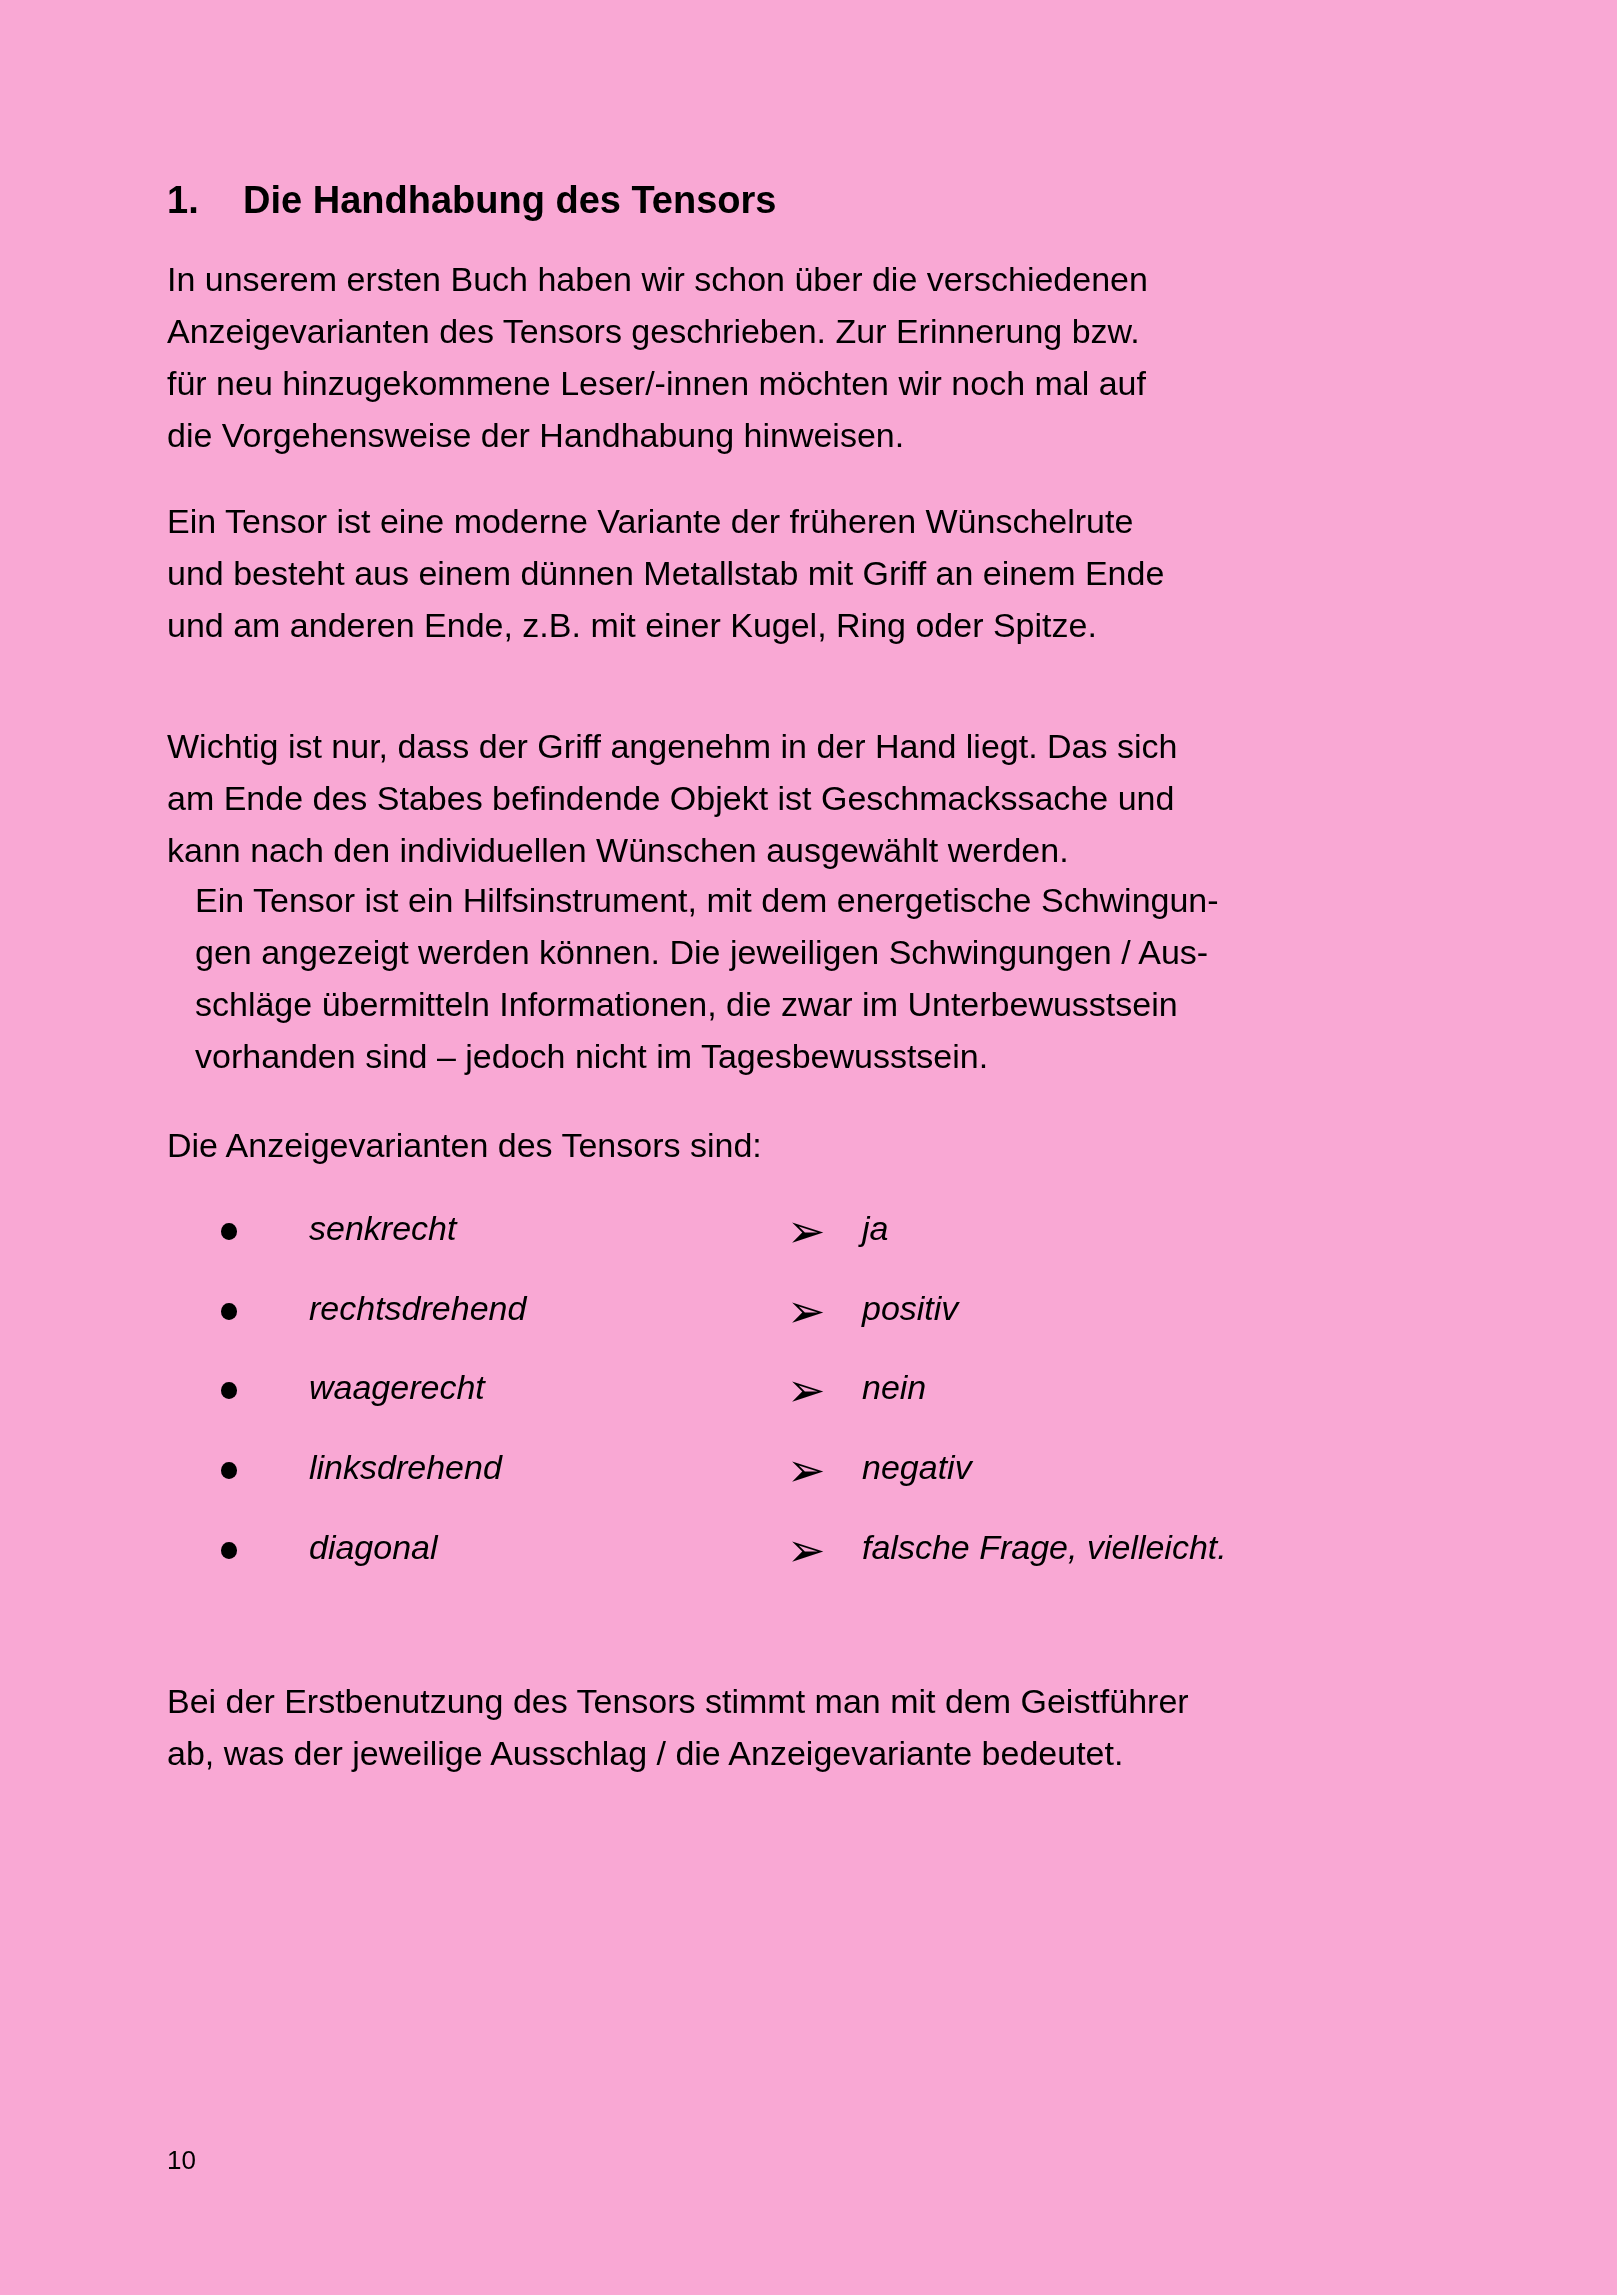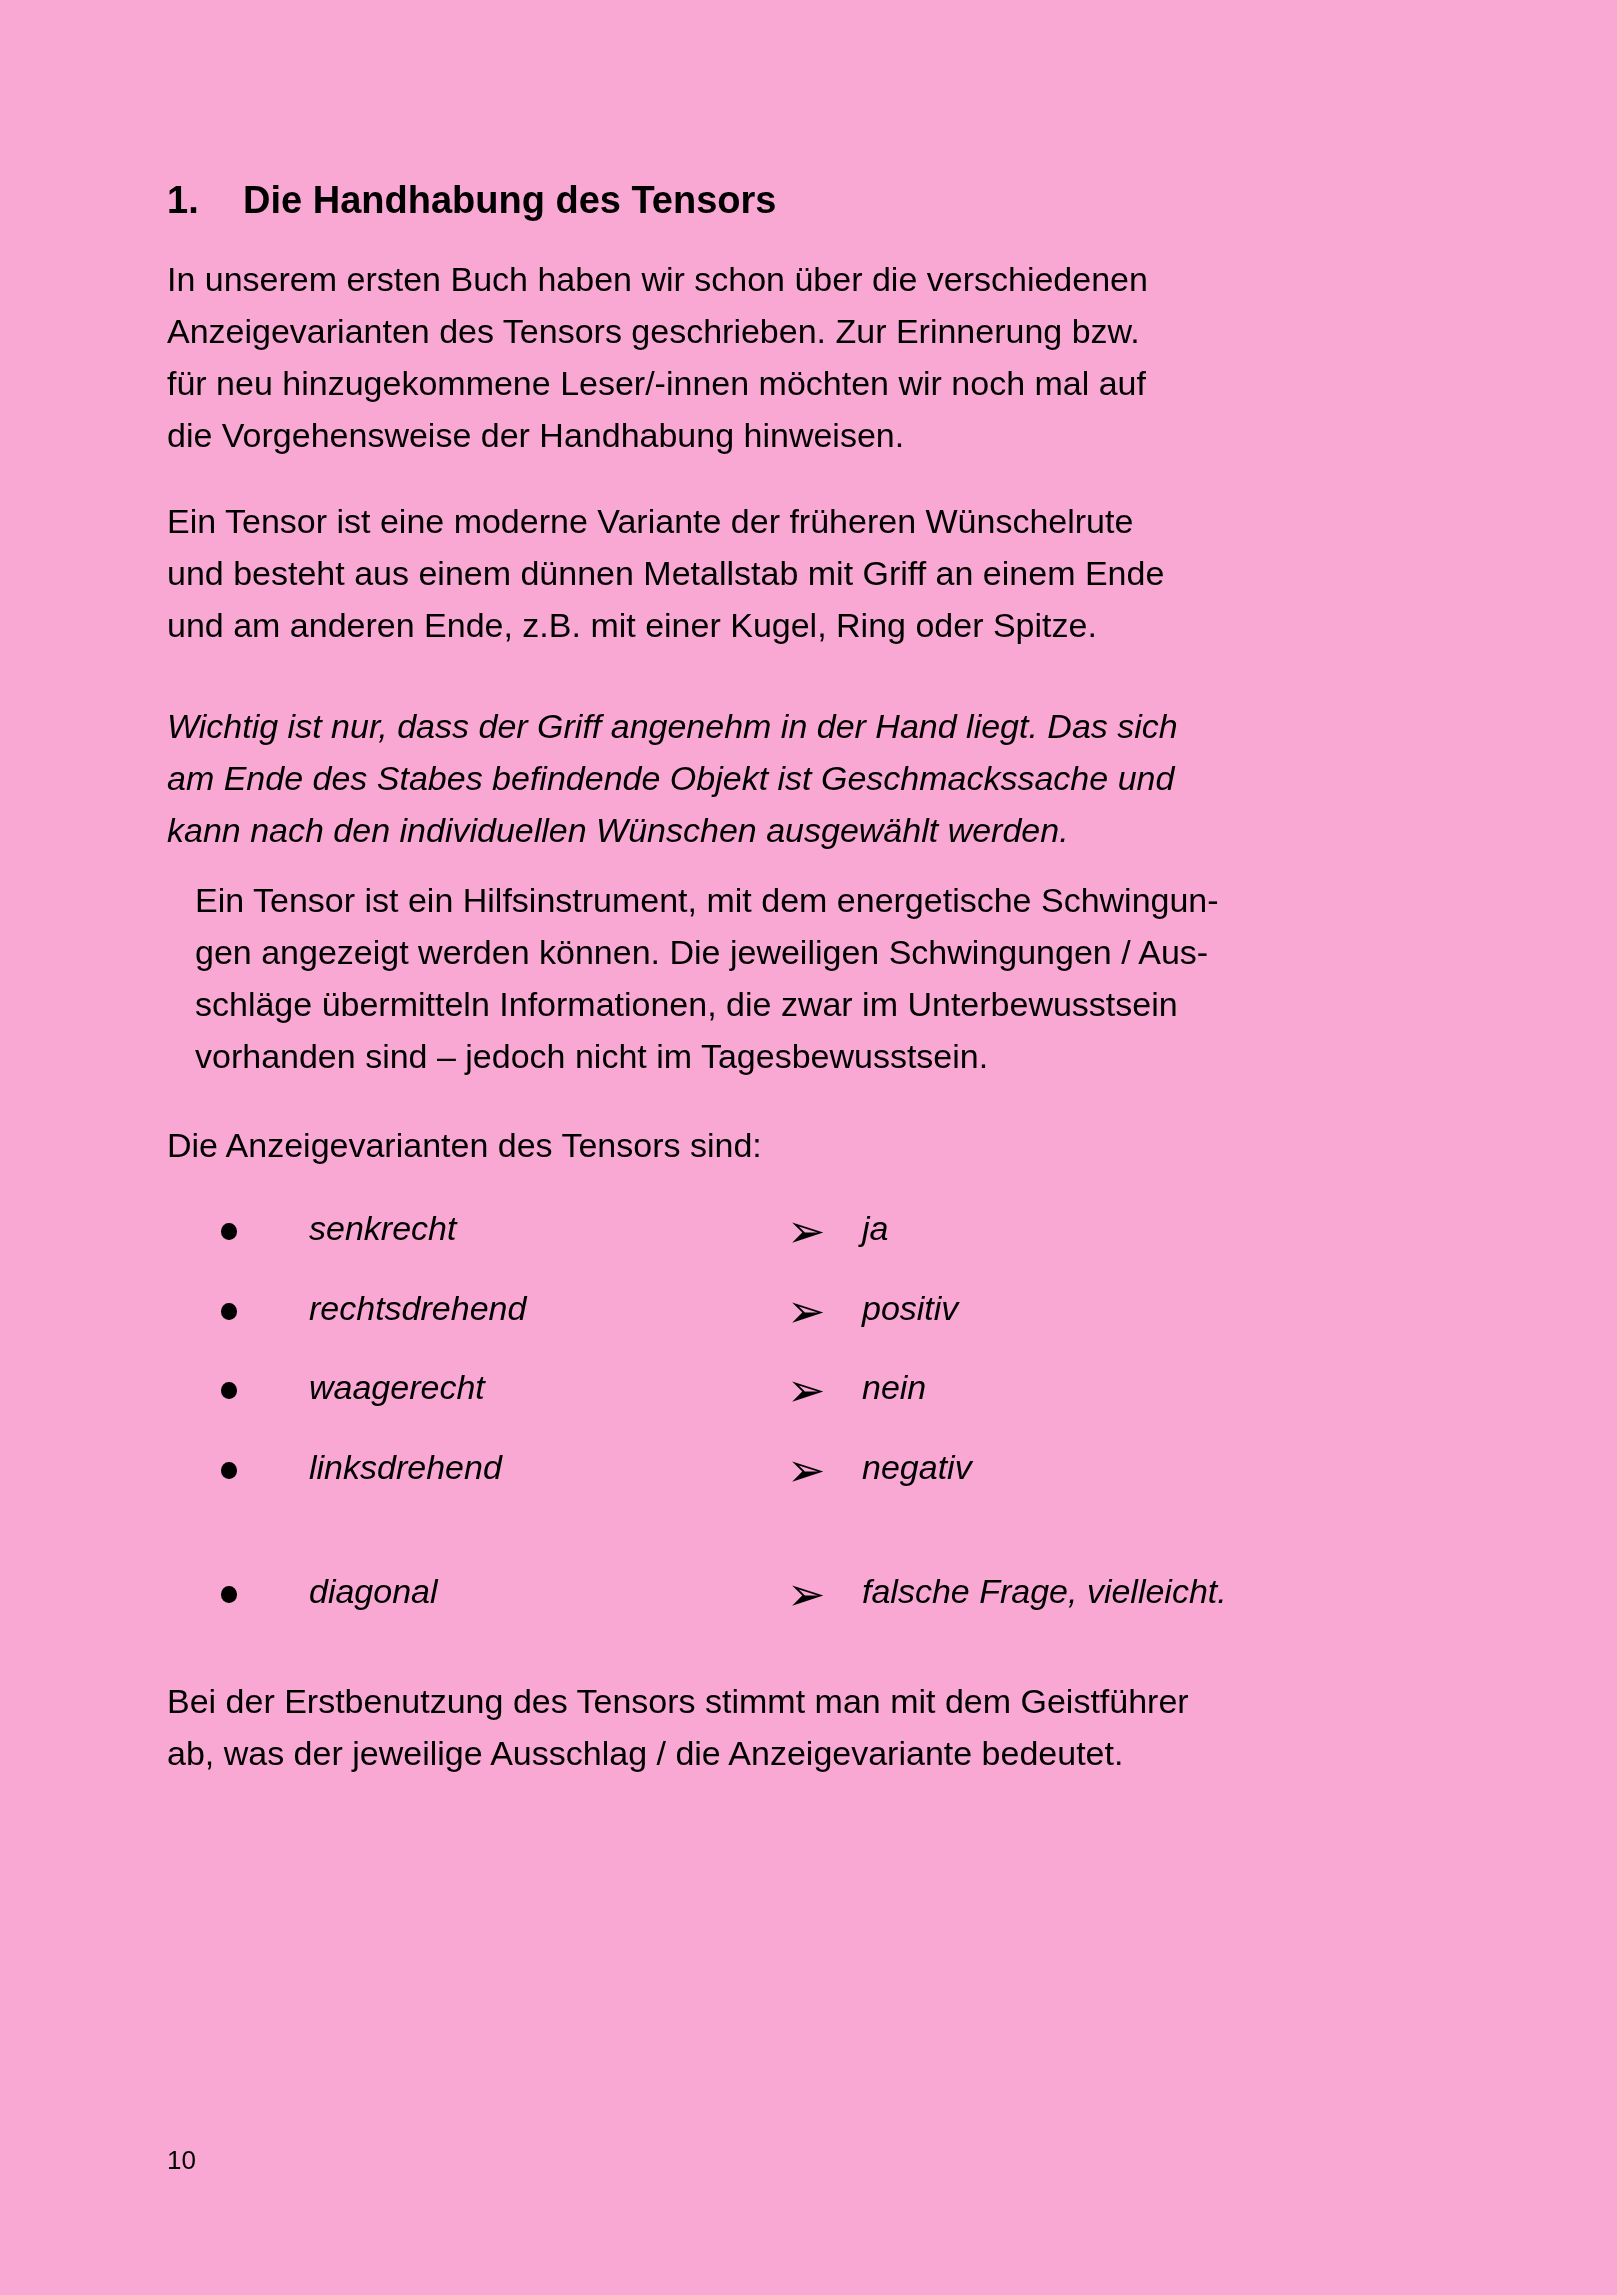--- a/index.html
+++ b/index.html
@@ -22,39 +22,39 @@
   }
   .h-num { display: inline-block; width: 76px; }
   .para {
     font-size: 34px;
     line-height: 52px;
     white-space: pre-line;
     margin: 0;
   }
   .p1 { top: 253px; }
   .p2 { top: 495px; }
-  .p3 { top: 700px; font-style: italic; }
+  .p3 { top: 720px; }
   .p4 { top: 874px; margin-left: 28px; }
   .list-intro { top: 1119px; }
   .p5 { top: 1643px; margin-top: 32px; }
   .p6 { top: 1780px; }
   .p7 { top: 1917px; }
   .vrow {
     position: absolute;
     left: 167px;
     width: 1185px;
     height: 52px;
     font-size: 34px;
     line-height: 52px;
   }
   .vrow-0 { top: 1202px; }
   .vrow-1 { top: 1282px; }
   .vrow-2 { top: 1361px; }
   .vrow-3 { top: 1441px; }
-  .vrow-4 { top: 1521px; margin-top: 44px; }
+  .vrow-4 { top: 1521px; }
   .bullet {
     position: absolute;
     left: 54px;
     top: 21px;
     width: 15.7px;
     height: 16.7px;
     border-radius: 50%;
     background: #000;
   }
   .variant {

